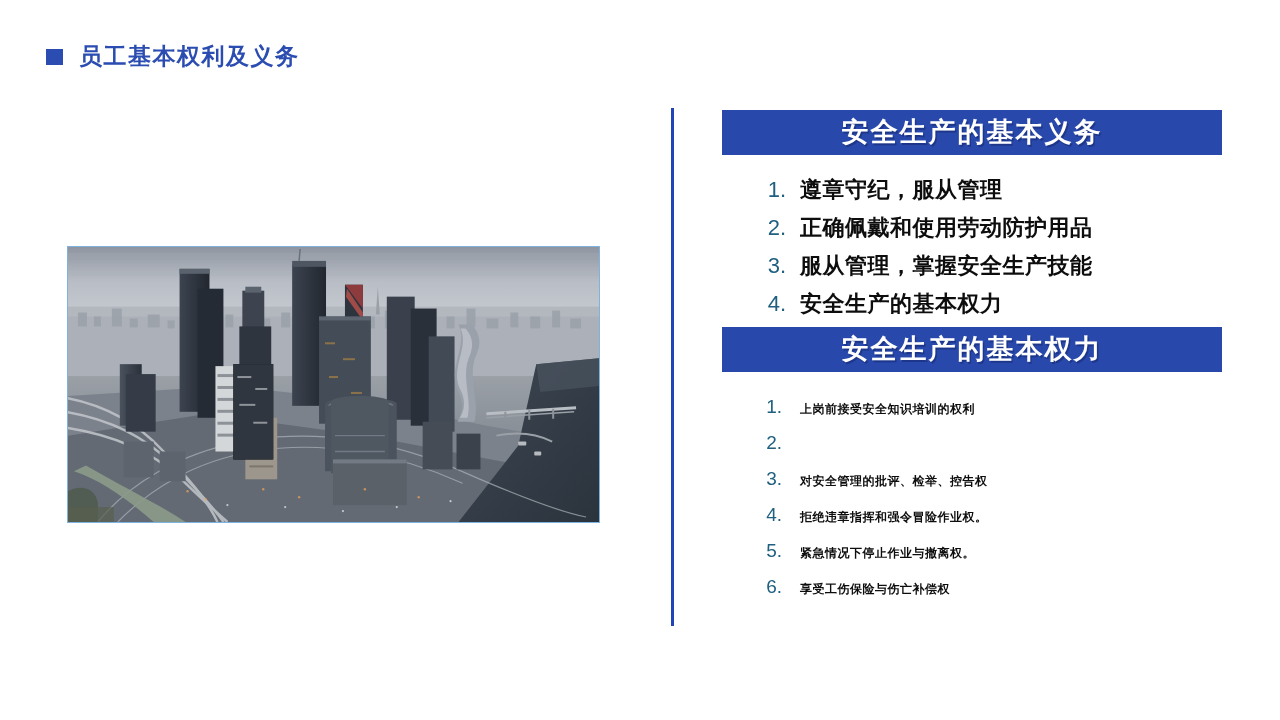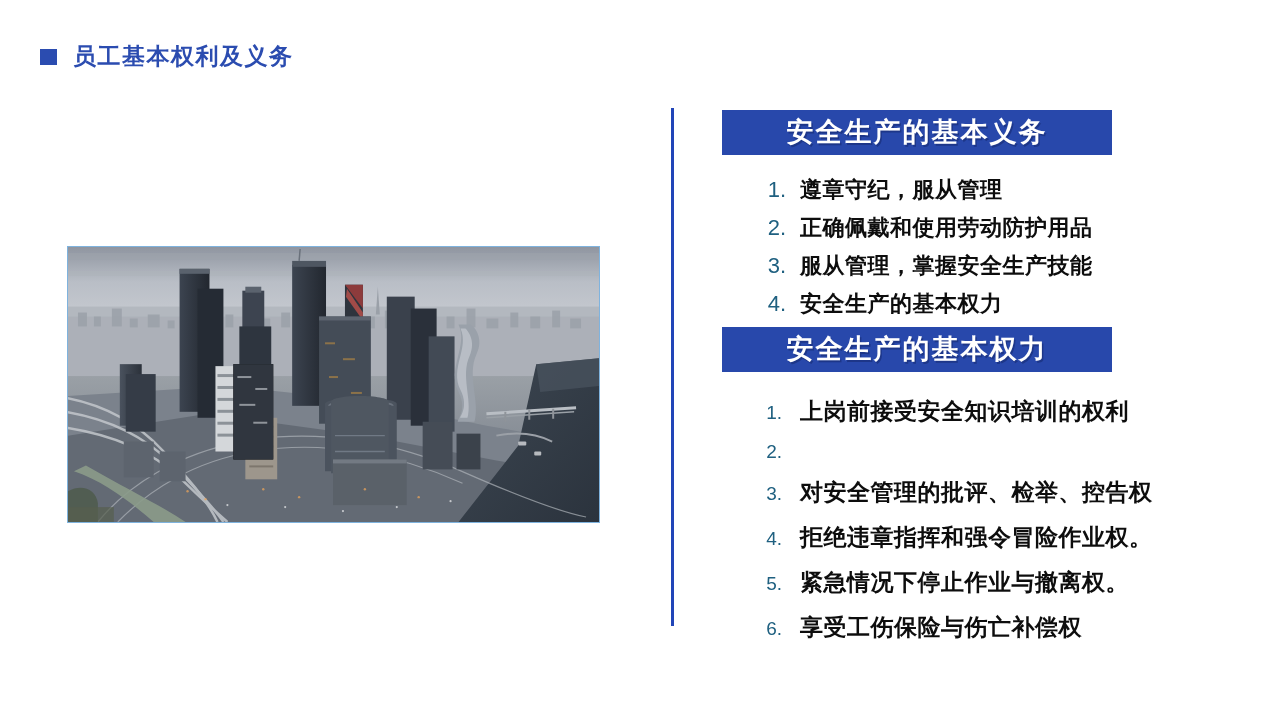--- a/index.html
+++ b/index.html
@@ -16,21 +16,21 @@
   }
   .slide {
     position: absolute;
     inset: 0;
     background: #ffffff;
   }
 
   
   .slide-title {
     position: absolute;
-    left: 40px;
+    left: 46px;
     top: 45px;
     display: flex;
     align-items: center;
     gap: 16px;
   }
   .title-bullet {
     width: 17px;
     height: 16px;
     background: #2B4CB0;
     flex: 0 0 auto;
@@ -69,21 +69,21 @@
   .photo-svg { display: block; width: 100%; height: 100%; }
 
   
   .right-col {
     position: absolute;
     left: 722px;
     top: 110px;
     width: 442px;
   }
   .banner {
-    width: 390px;
+    width: 500px;
     height: 45px;
     background: #2848AB;
     display: flex;
     align-items: center;
     justify-content: center;
     box-sizing: border-box;
   }
   .banner-text {
     color: #ffffff;
     font-size: 27px;
@@ -117,21 +117,21 @@
   
   .list-duties { margin-top: 20px; padding-left: 40px; }
   .list-duties .list-row { margin-bottom: 8px; }
   .list-duties .num { font-size: 22px; width: 24px; margin-right: 14px; }
   .list-duties .txt { font-size: 22px; letter-spacing: 0.5px; }
 
   
   .list-rights { margin-top: 24px; padding-left: 38px; }
   .list-rights .list-row { margin-bottom: 14px; }
   .list-rights .num { font-size: 19px; width: 22px; margin-right: 18px; }
-  .list-rights .txt { font-size: 23px; letter-spacing: 0.5px; }
+  .list-rights .txt { font-size: 12px; letter-spacing: 0.5px; }
 
   .banner-2-wrap { }
 </style>
 </head>
 <body>
 
 <div class="slide">
 
   <div class="slide-title">
     <span class="title-bullet"></span>

